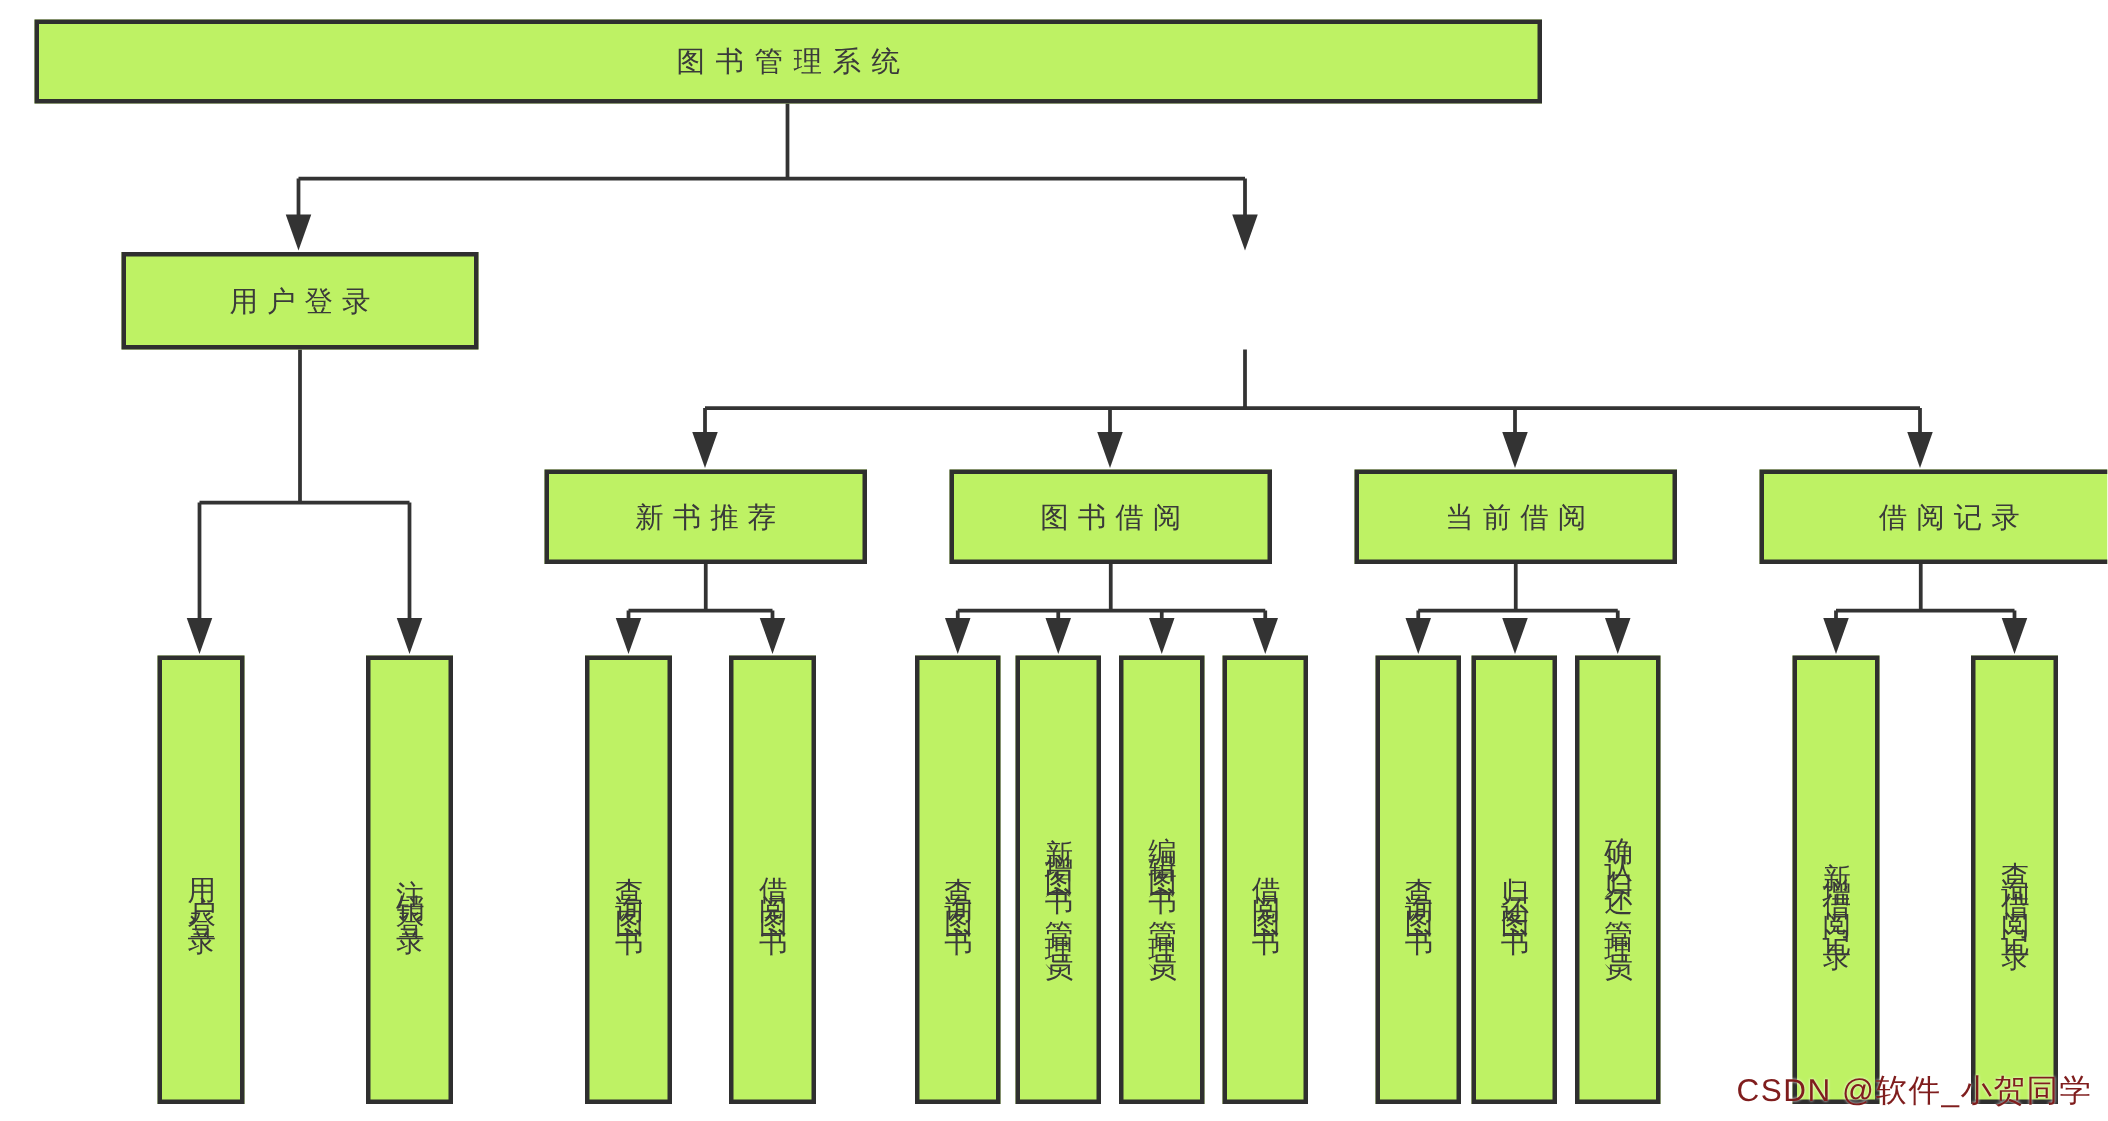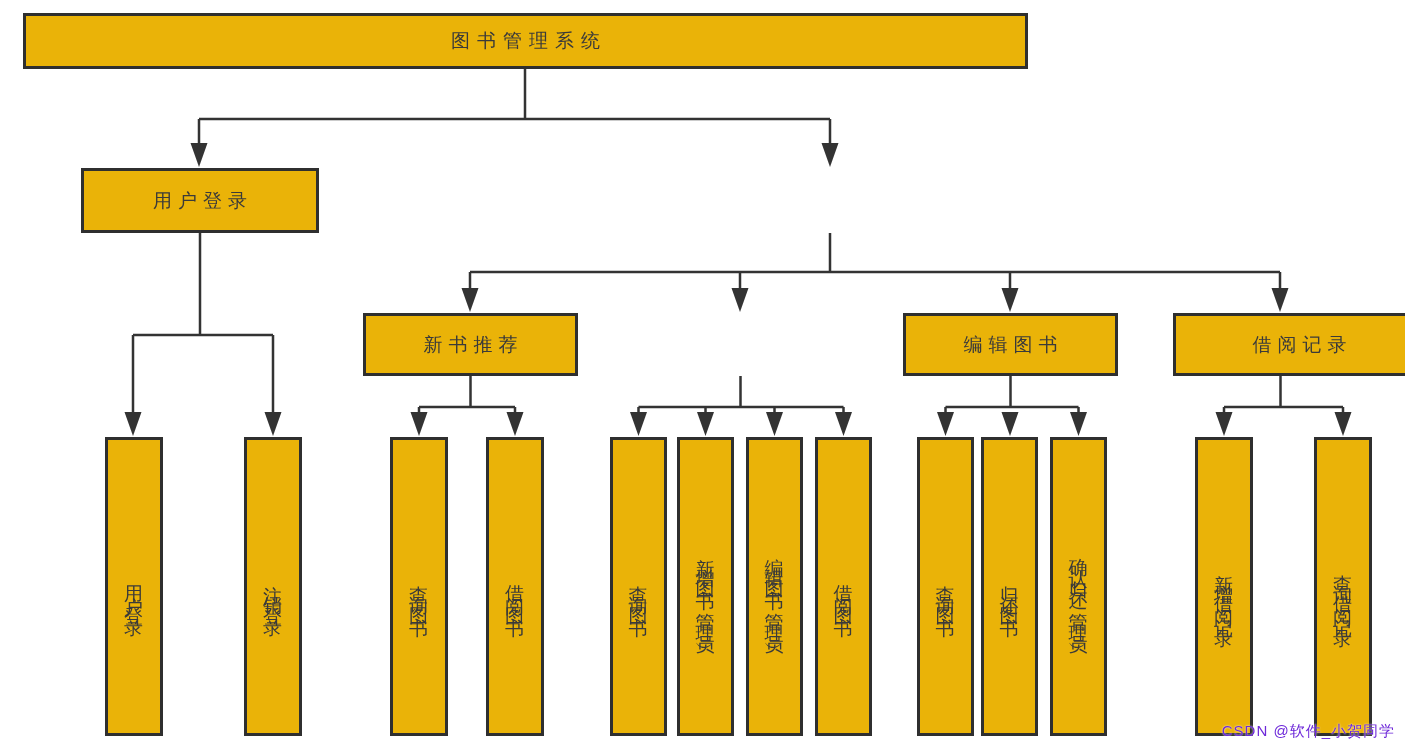--- a/index.html
+++ b/index.html
@@ -10,21 +10,21 @@
     font-family:"Liberation Sans", sans-serif;
     overflow:hidden;
   }
   .connectors{
     position:absolute;left:0;top:0;width:1405px;height:747px;
     pointer-events:none;
   }
   .box{
     position:absolute;
     box-sizing:border-box;
-    background:#eab308;
+    background:#bef264;
     border:3px solid #2f2f2f;
     display:flex;
     align-items:center;
     justify-content:center;
     color:#3a3a3a;
   }
   .hlabel{
     font-size:19px;
     letter-spacing:6px;
     padding-left:6px;
@@ -36,22 +36,22 @@
     text-orientation:mixed;
     font-size:19px;
     letter-spacing:11px;
     padding-top:11px;
     line-height:1;
   }
   .watermark{
     position:absolute;
     right:10px;
     bottom:6px;
-    font-size:15px;
-    color:#6d28d9;
+    font-size:21px;
+    color:#7f1d1d;
     letter-spacing:1px;
     text-shadow:0 0 2px #ffffff;
     white-space:nowrap;
     margin-top:35px;
   }
 </style>
 </head>
 <body>
 
 <div class="canvas">
@@ -89,22 +89,25 @@
     <span class="hlabel">图书管理系统</span>
   </div>
 
   <div class="box" style="left:81px;top:168px;width:238px;height:65px">
     <span class="hlabel">用户登录</span>
   </div>
 
   <div class="box" style="left:363px;top:313px;width:215px;height:63px">
     <span class="hlabel">新书推荐</span>
   </div>
+  <div class="box" style="left:633px;top:313px;width:215px;height:63px">
+    <span class="hlabel">图书借阅</span>
+  </div>
   <div class="box" style="left:903px;top:313px;width:215px;height:63px">
-    <span class="hlabel">编辑图书</span>
+    <span class="hlabel">当前借阅</span>
   </div>
   <div class="box" style="left:1173px;top:313px;width:253px;height:63px">
     <span class="hlabel">借阅记录</span>
   </div>
 
   <div class="box leaf" style="left:105px;top:437px;width:58px;height:299px">
     <span>用户登录</span>
   </div>
   <div class="box leaf" style="left:244px;top:437px;width:58px;height:299px">
     <span>注销登录</span>

